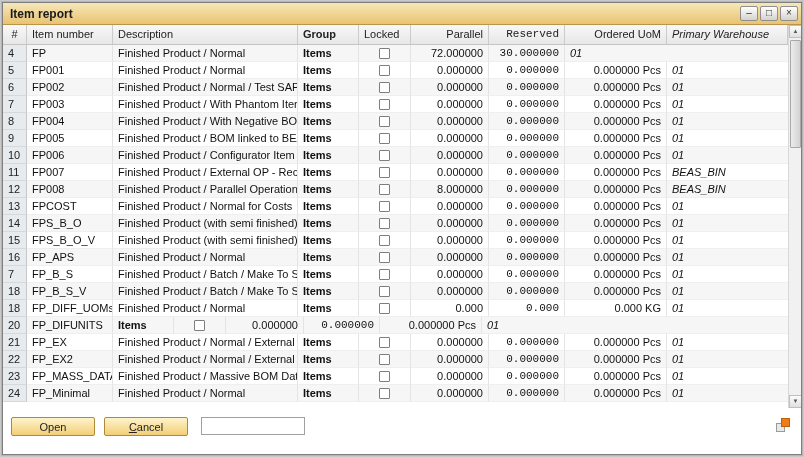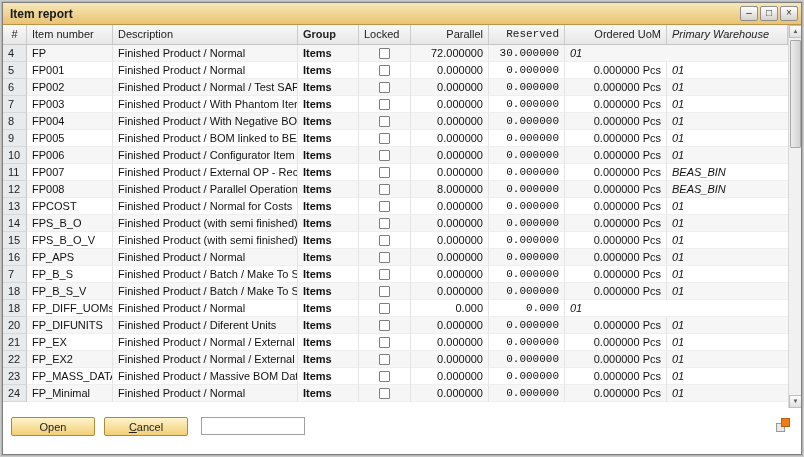--- a/index.html
+++ b/index.html
@@ -346,26 +346,26 @@
         <div class="grid-row base">
           <div class="cell col-num align-left">18</div>
           <div class="cell col-item_number align-left">FP_DIFF_UOMs</div>
           <div class="cell col-description align-left">Finished Product / Normal</div>
           <div class="cell col-group align-left">Items</div>
           <div class="cell col-locked align-left">
             <div class="checkbox"></div>
           </div>
           <div class="cell col-inventory align-right">0.000</div>
           <div class="cell col-reserved align-right">0.000</div>
+          <div class="cell col-ordered align-right">0.000 KG</div>
           <div class="cell col-warehouse align-left">01</div>
         </div>
         <div class="grid-row alt">
           <div class="cell col-num align-left">20</div>
           <div class="cell col-item_number align-left">FP_DIFUNITS</div>
-          <div class="cell col-description align-left">Finished Product / Diferent Units</div>
           <div class="cell col-group align-left">Items</div>
           <div class="cell col-locked align-left">
             <div class="checkbox"></div>
           </div>
           <div class="cell col-inventory align-right">0.000000</div>
           <div class="cell col-reserved align-right">0.000000</div>
           <div class="cell col-ordered align-right">0.000000 Pcs</div>
           <div class="cell col-warehouse align-left">01</div>
         </div>
         <div class="grid-row base">

